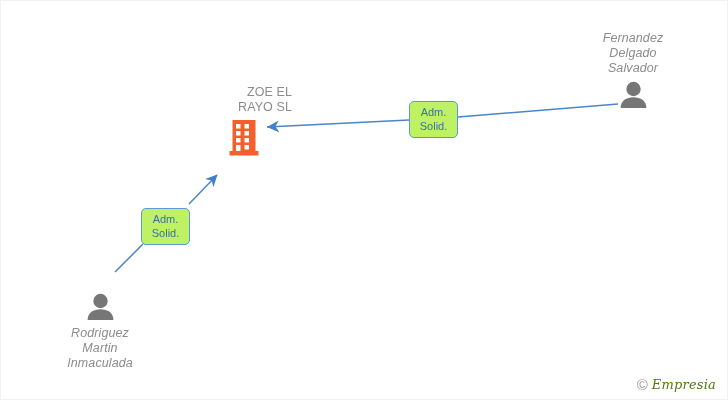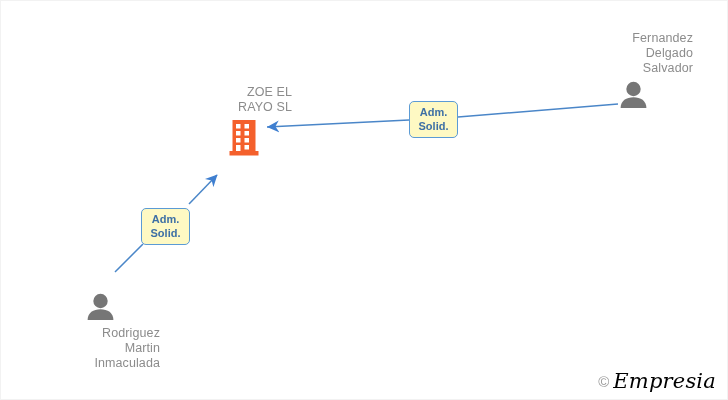--- a/index.html
+++ b/index.html
@@ -43,21 +43,22 @@
   .company-icon-wrap {
     margin-top: 4px;
     display: flex;
     justify-content: center;
   }
 
   
   .person-node {
     position: absolute;
     width: 120px;
-    text-align: right;
+    text-align: center;
+    font-style: italic;
   }
   .person-node.right { left: 572px; top: 30px; }
   .person-node.left  { left: 39px;  top: 292px; }
   .person-label {
     font-size: 12.5px;
     line-height: 15px;
     color: #8c8c8c;
     letter-spacing: .1px;
     white-space: pre-line;
   }
@@ -67,29 +68,28 @@
   }
   .person-node.right .person-icon-wrap { margin-top: 5px; }
   .person-node.left  .person-icon-wrap { margin-bottom: 5px; }
 
   
   .rel-label {
     position: absolute;
     box-sizing: border-box;
     border: 1.4px solid #5b9bd5;
     border-radius: 5px;
-    background: #fef9c3;
+    background: #bef264;
     color: #3d6fa5;
     font-size: 11px;
     line-height: 14px;
     text-align: center;
     padding: 3px 6px 4px 6px;
     white-space: pre-line;
     box-shadow: 0 0 0 0 rgba(0,0,0,0);
-    font-weight: bold;
   }
   .rel-label.rel-a { left: 408px; top: 100px; width: 49px; }
   .rel-label.rel-b { left: 140px; top: 207px; width: 49px; }
 
   
   .watermark {
     position: absolute;
     right: 11px;
     bottom: 7px;
     display: flex;
@@ -98,22 +98,22 @@
     user-select: none;
   }
   .wm-c {
     font-size: 15px;
     color: #9a9a9a;
     line-height: 1;
   }
   .wm-text {
     font-family: "DejaVu Serif", serif;
     font-style: italic;
-    font-size: 21px;
-    color: #000000;
+    font-size: 13px;
+    color: #4d7c0f;
     line-height: 1;
     letter-spacing: .2px;
   }
 </style>
 </head>
 <body>
 
 <div id="canvas">
 
   <svg id="edges" viewBox="0 0 728 400" xmlns="http://www.w3.org/2000/svg">

